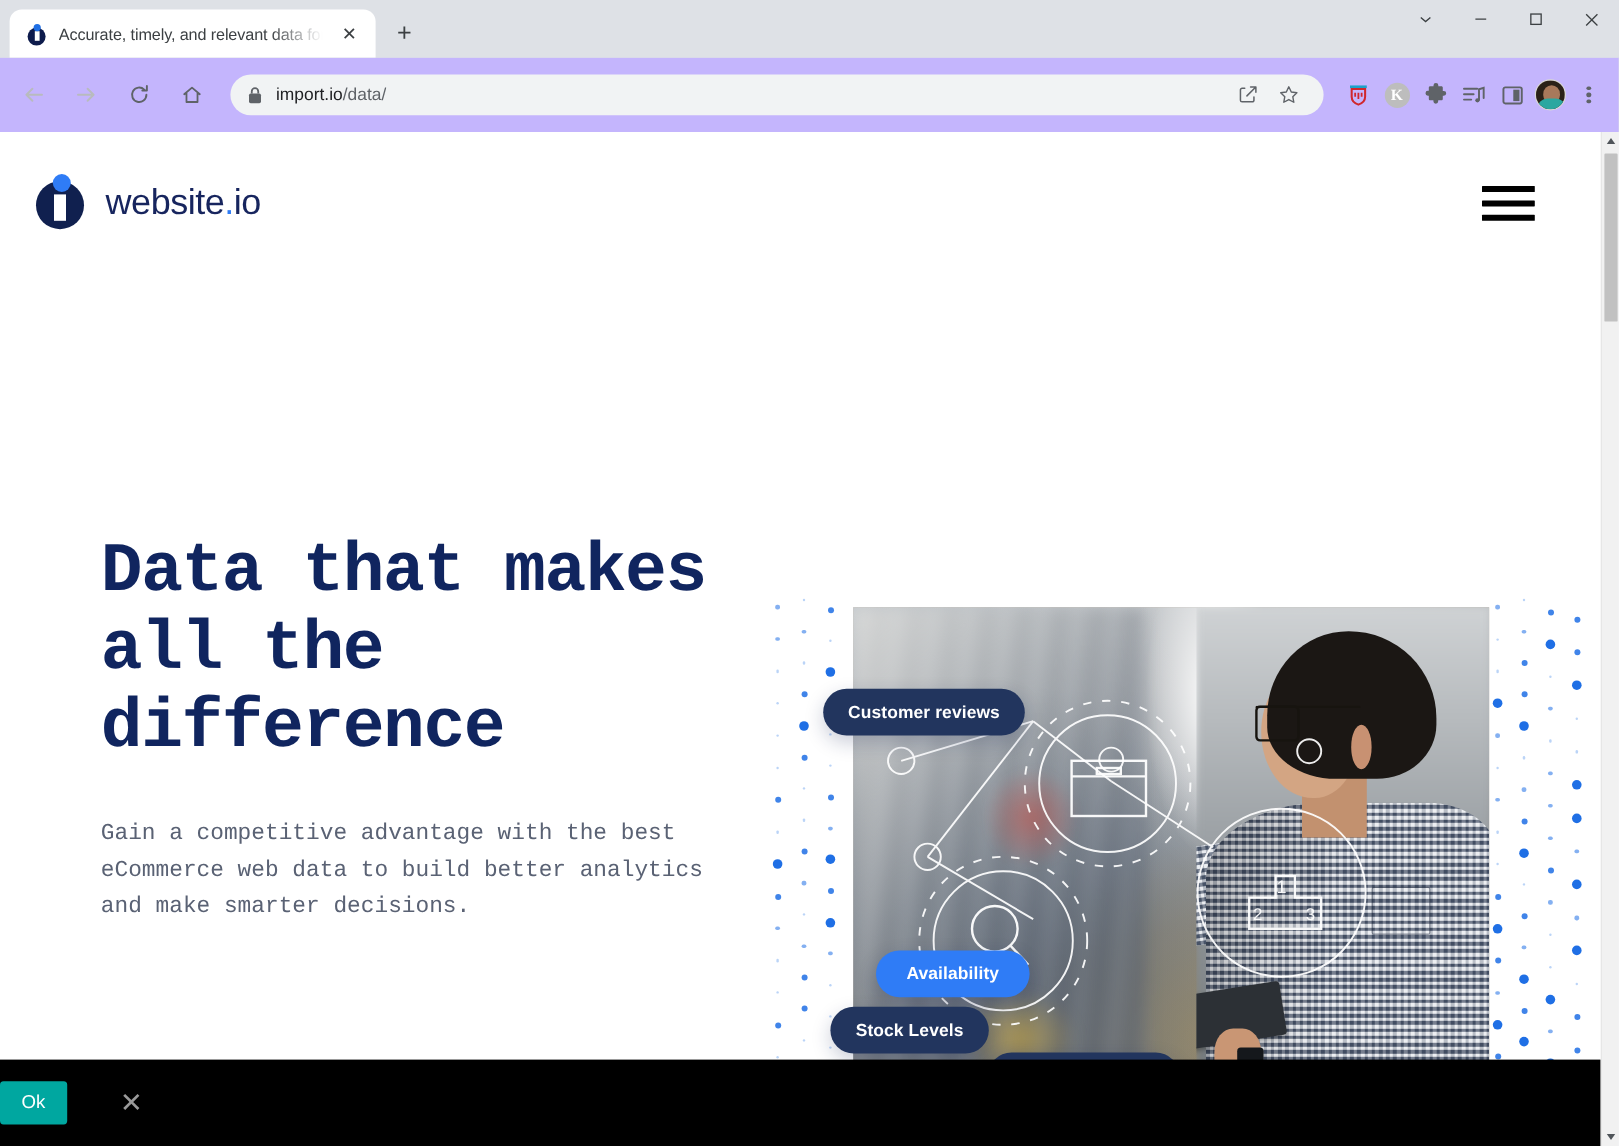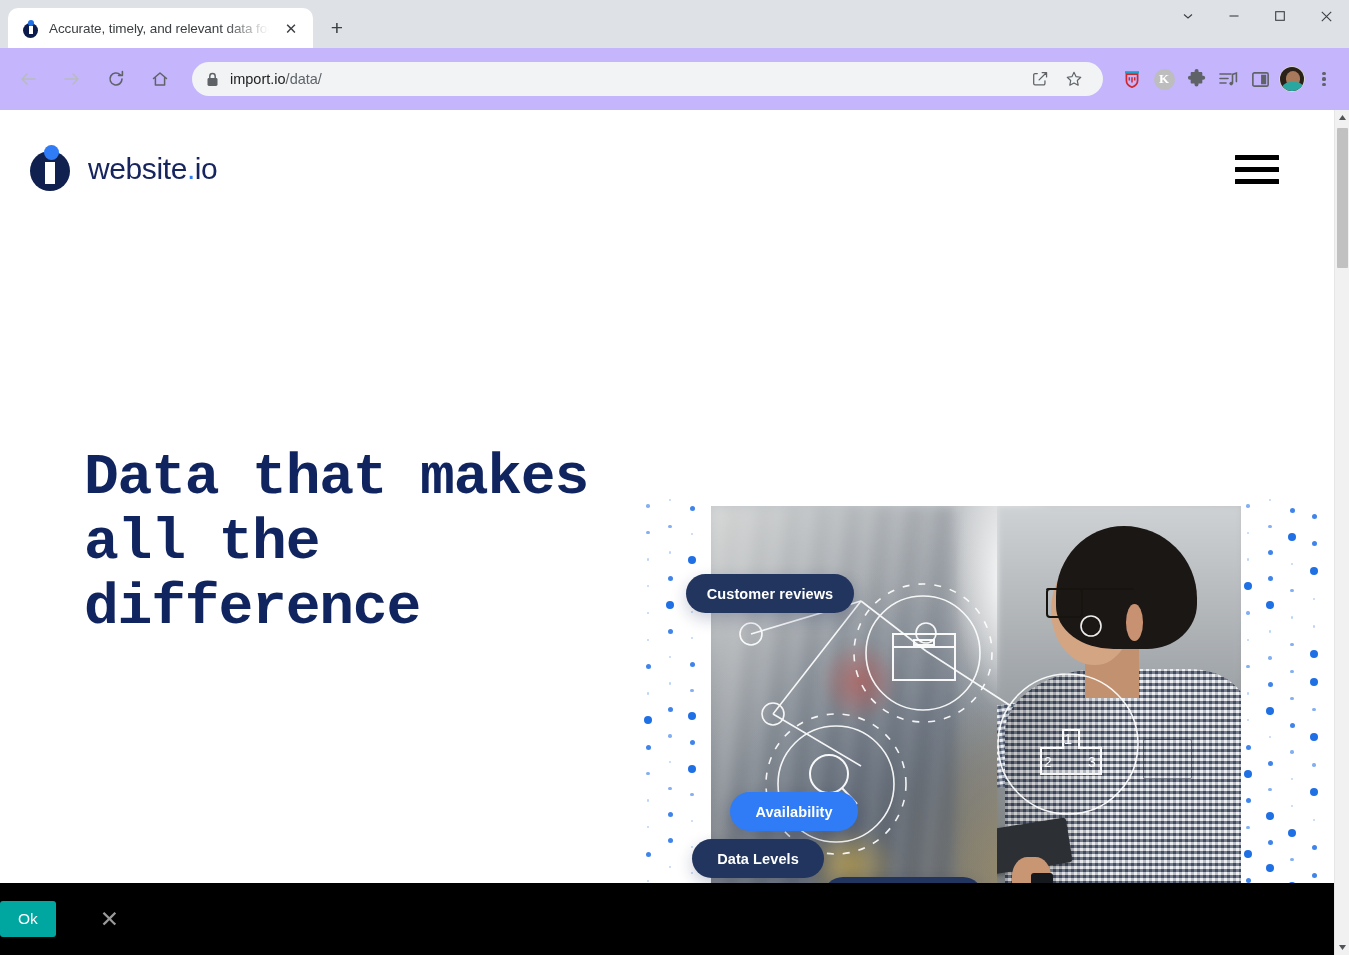--- a/index.html
+++ b/index.html
@@ -449,20 +449,21 @@
         <div class="hamburger">
             <i></i>
             <i></i>
             <i></i>
           </div>
       </div>
 
       <div class="hero">
         <div class="hero-left">
           <h1 class="hero-h1">Data that makes all the difference</h1>
+          <p class="hero-p">Gain a competitive advantage with the best eCommerce web data to build better analytics and make smarter decisions.</p>
         </div>
 
         <div class="hero-right">
           <div class="dots-layer" id="dots-layer">
               <span style="left: 6.3px; top: 276.3px; width: 3.4px; height: 3.4px; opacity: 0.55;"></span>
               <span style="left: 6.3px; top: 303.078px; width: 3.4px; height: 3.4px; opacity: 0.55;"></span>
               <span style="left: 6.9px; top: 330.456px; width: 2.2px; height: 2.2px; opacity: 0.3;"></span>
               <span style="left: 6.9px; top: 357.233px; width: 2.2px; height: 2.2px; opacity: 0.3;"></span>
               <span style="left: 6.9px; top: 384.011px; width: 2.2px; height: 2.2px; opacity: 0.3;"></span>
               <span style="left: 6.9px; top: 410.789px; width: 2.2px; height: 2.2px; opacity: 0.3;"></span>
@@ -687,21 +688,21 @@
             </div>
           </div>
 
           <div class="pill navy" style="left:46px;top:332px;width:168px;height:39px;margin-top:14px;">
             <span>Customer reviews</span>
           </div>
           <div class="pill blue" style="left:90px;top:564px;width:128px;height:39px;justify-content:center;">
             <span>Availability</span>
           </div>
           <div class="pill navy" style="left:52px;top:611px;width:132px;height:39px;">
-            <span>Data Levels</span>
+            <span>Stock Levels</span>
           </div>
           <div class="pill navy" style="left:183px;top:649px;width:160px;height:40px;">
             <span>Product ranking</span>
           </div>
         </div>
       </div>
 
       <div class="cookiebar">
         <span class="cookie-ok">Ok</span>
         <span class="cookie-x">✕</span>

